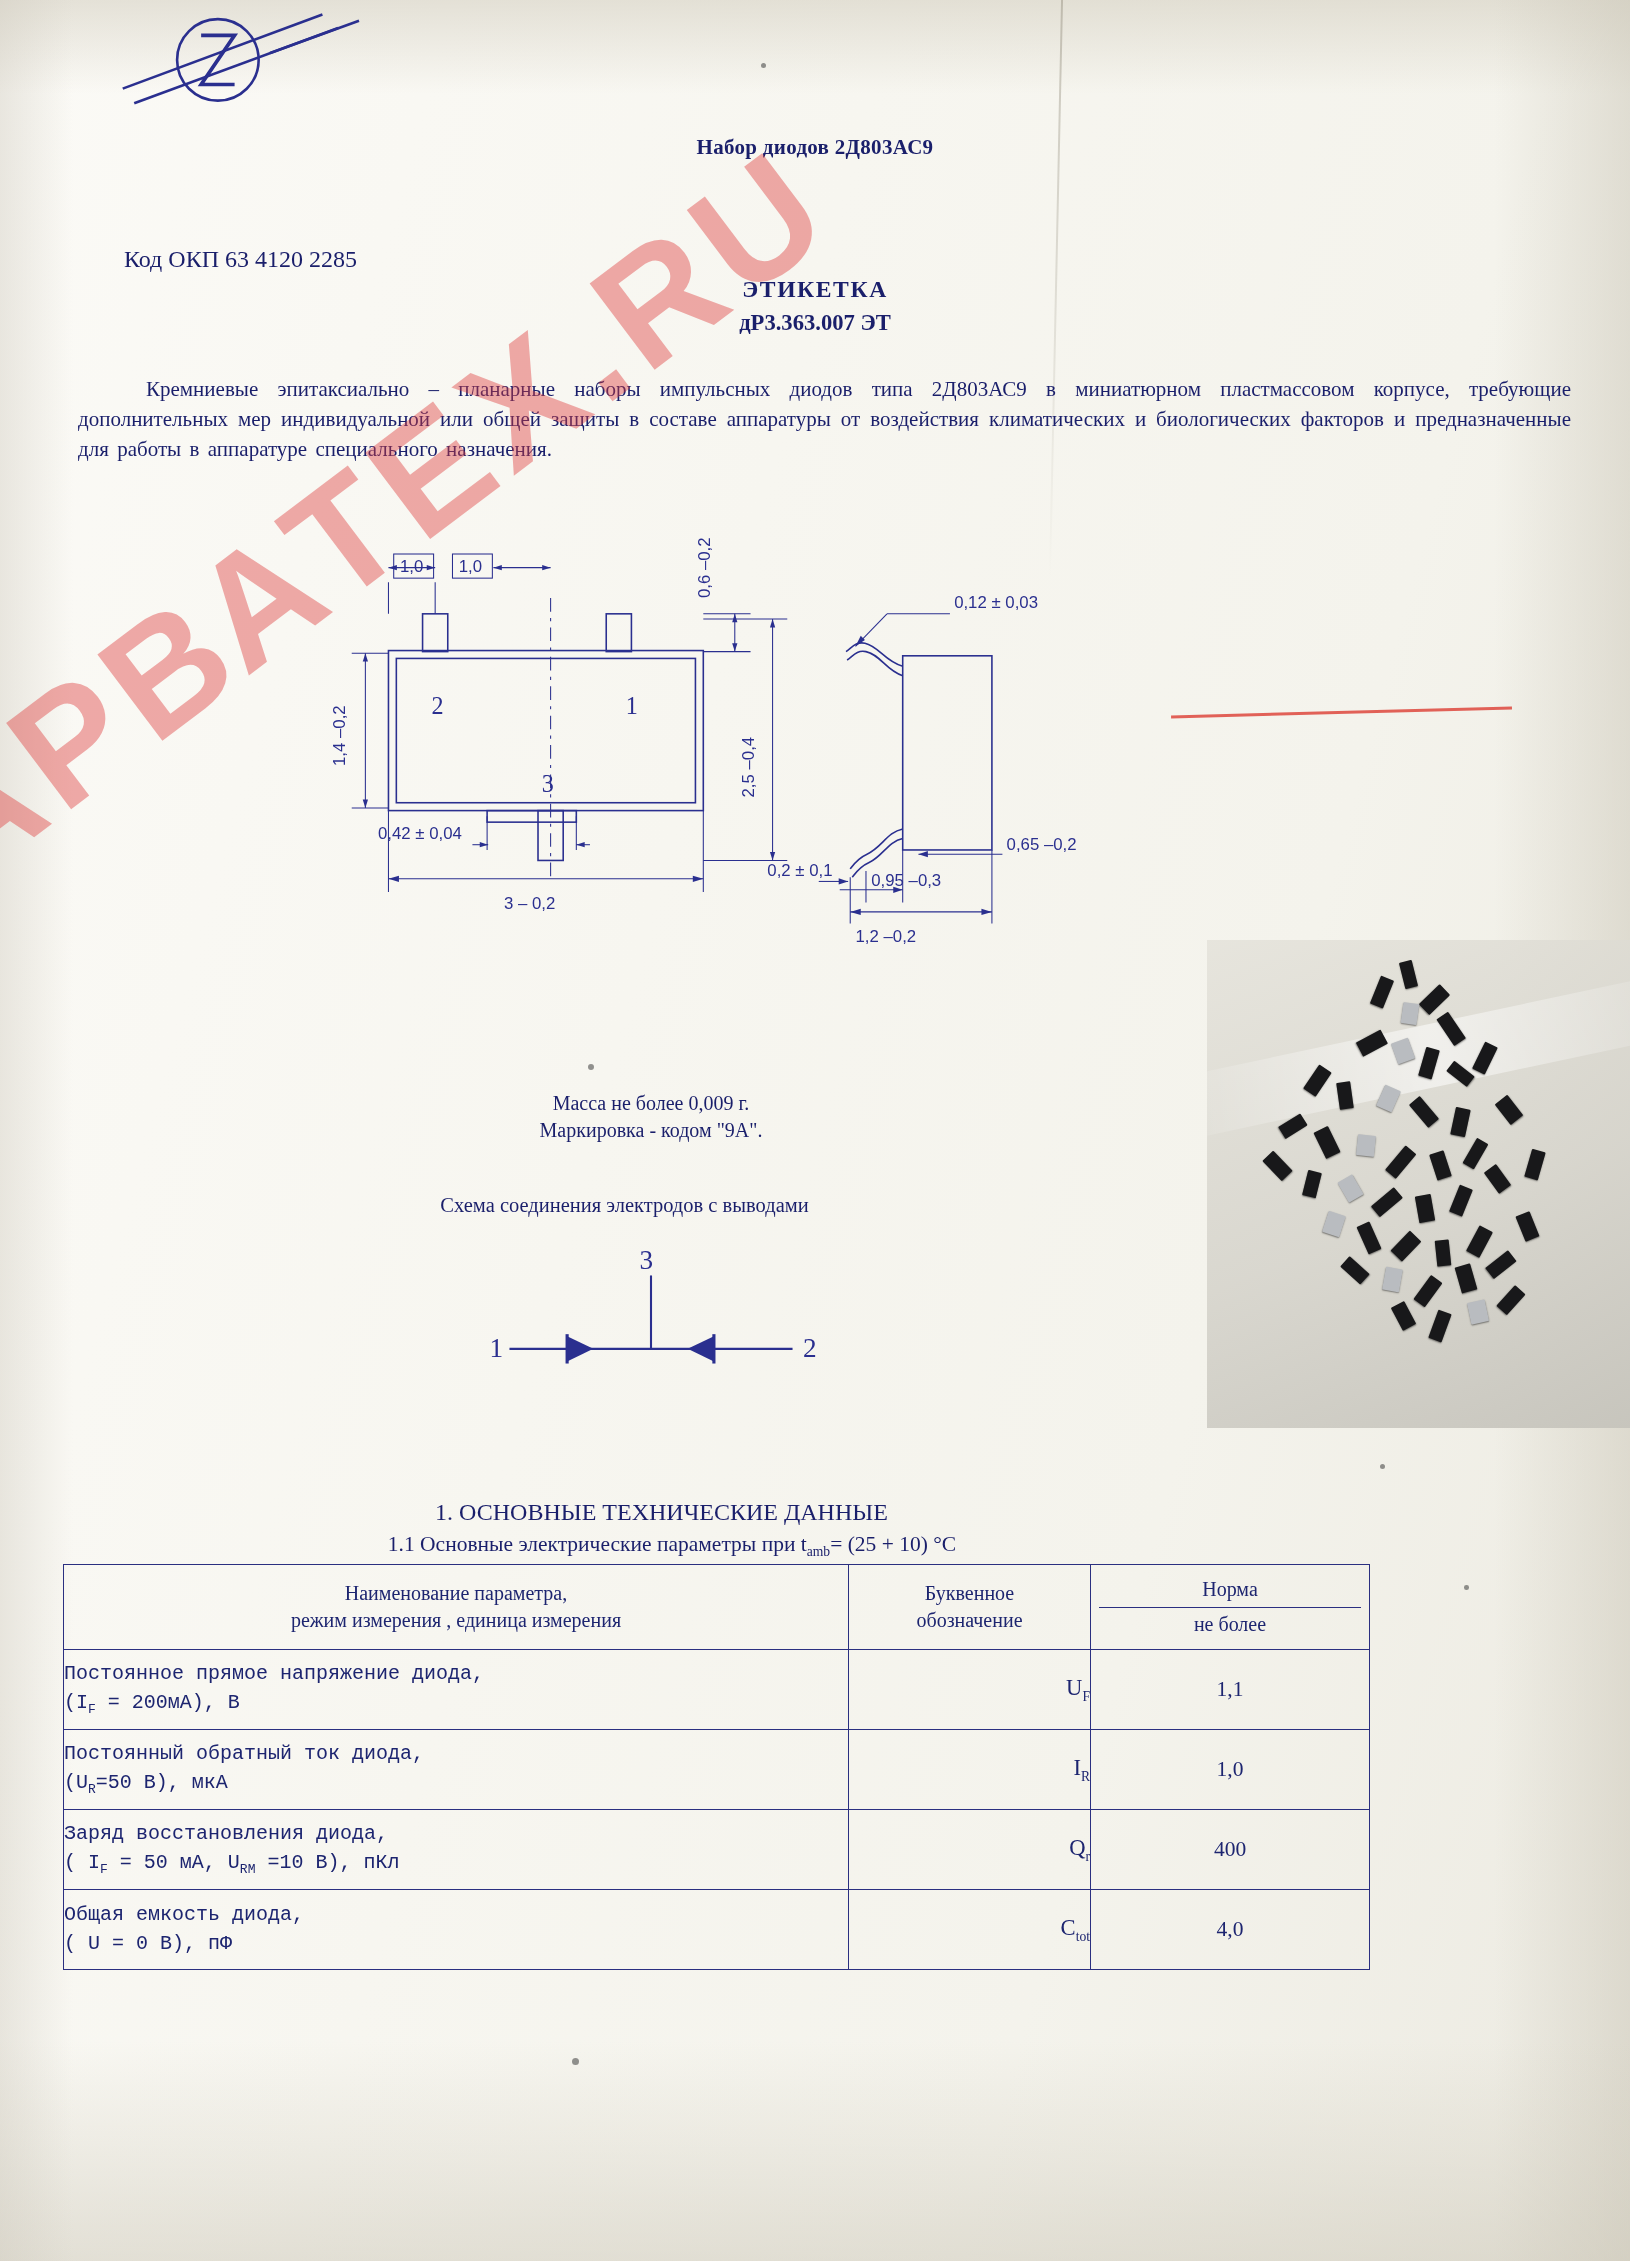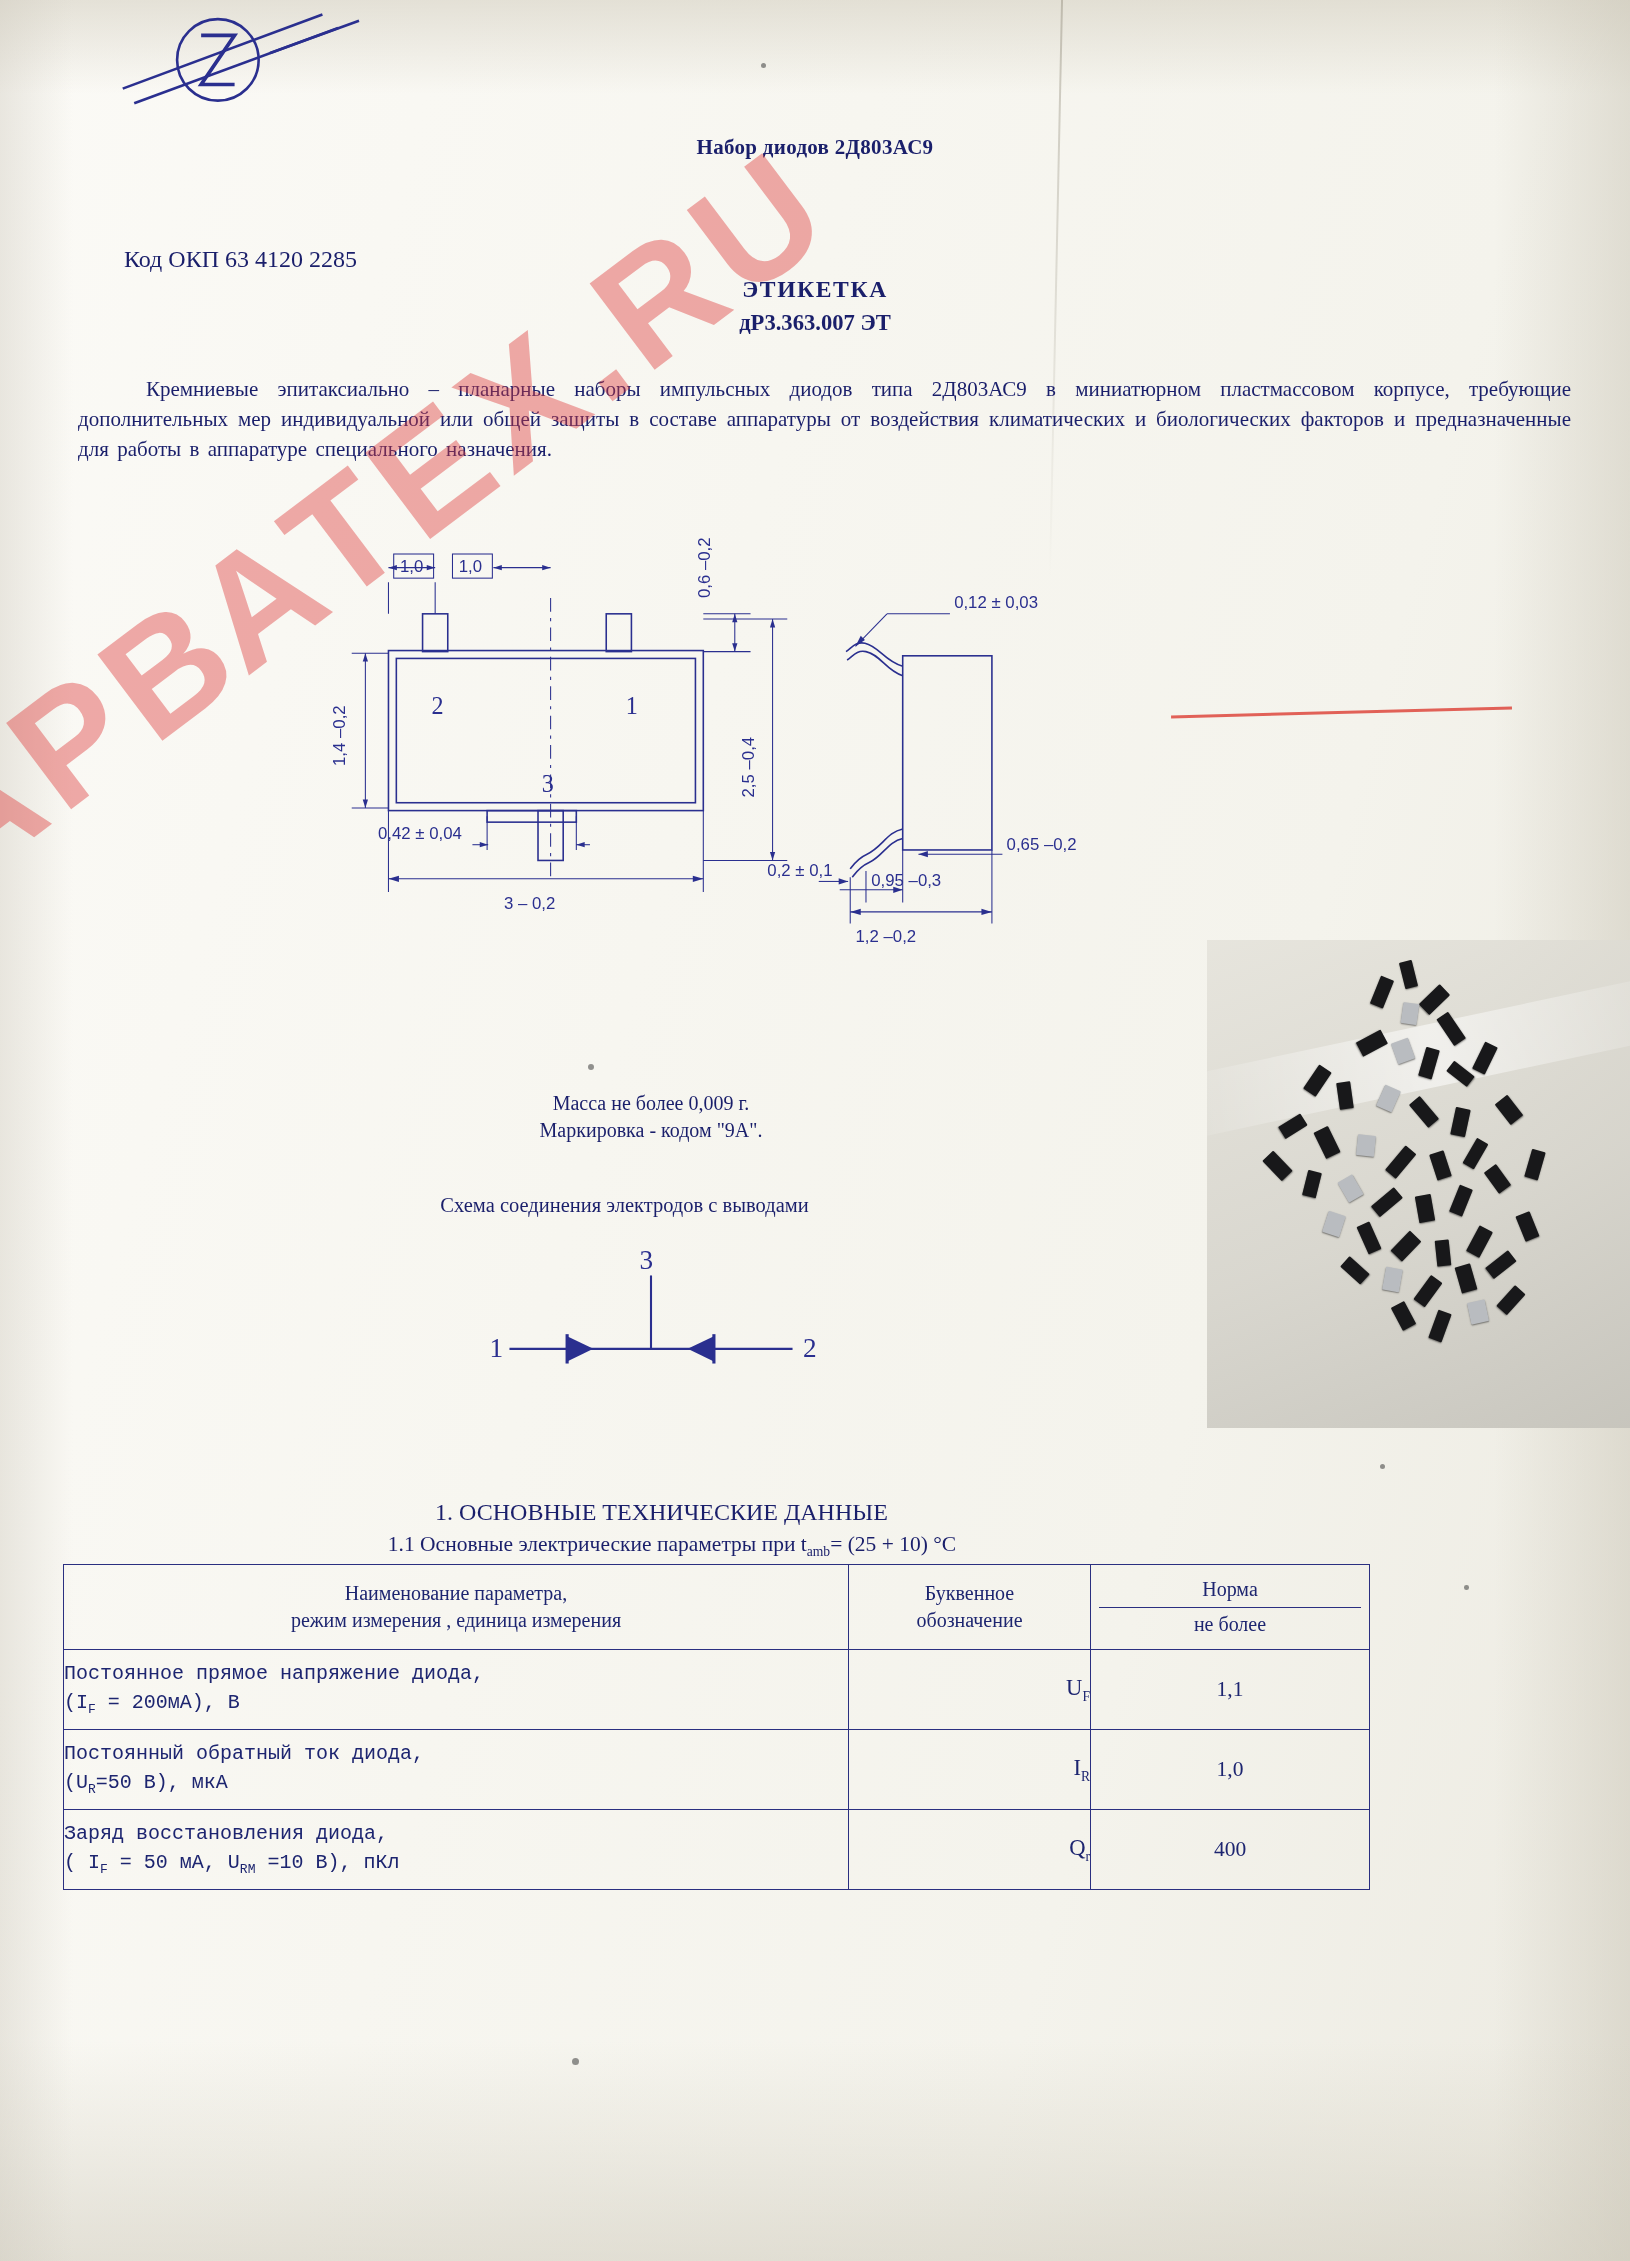--- a/index.html
+++ b/index.html
@@ -552,20 +552,30 @@
           <div>
             <span>( I</span><sub>F</sub><span> = 50 мА, U</span><sub>RM</sub><span> =10 В), пКл</span>
           </div>
         </td>
         <td class="p-sym">
           <span>Q</span><sub>r</sub>
         </td>
         <td class="p-val">400</td>
       </tr>
 
+      <tr>
+        <td class="p-name">
+          <div>Общая емкость диода,</div>
+          <div>( U  =  0  В), пФ</div>
+        </td>
+        <td class="p-sym">
+          <span>C</span><sub>tot</sub>
+        </td>
+        <td class="p-val">4,0</td>
+      </tr>
     </tbody>
   </table>
 
   <div class="watermark">
     <span class="wm-inner">АРВАТЕХ.RU</span>
   </div>
 
   <div class="speck" style="left:761px; top:63px; width:5.2px; height:5.2px;"></div>
   <div class="speck" style="left:588px; top:1064px; width:6.3px; height:6.3px;"></div>
   <div class="speck" style="left:1464px; top:1585px; width:4.7px; height:4.7px;"></div>

